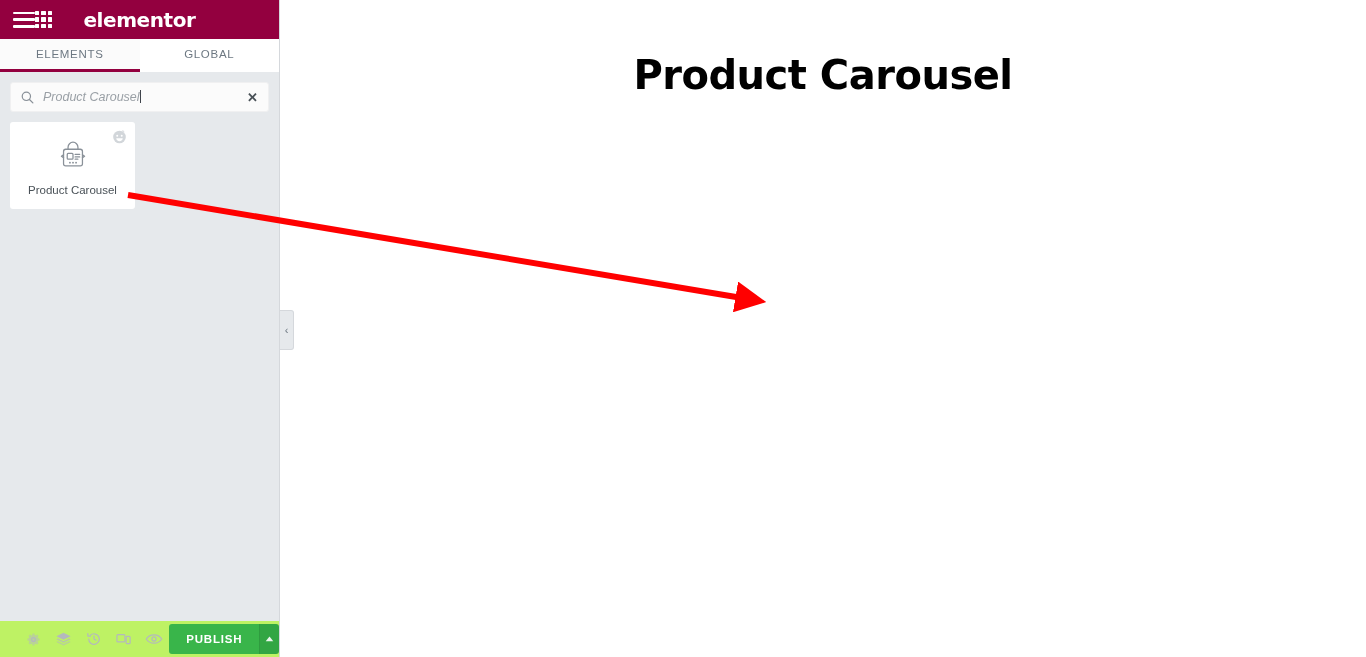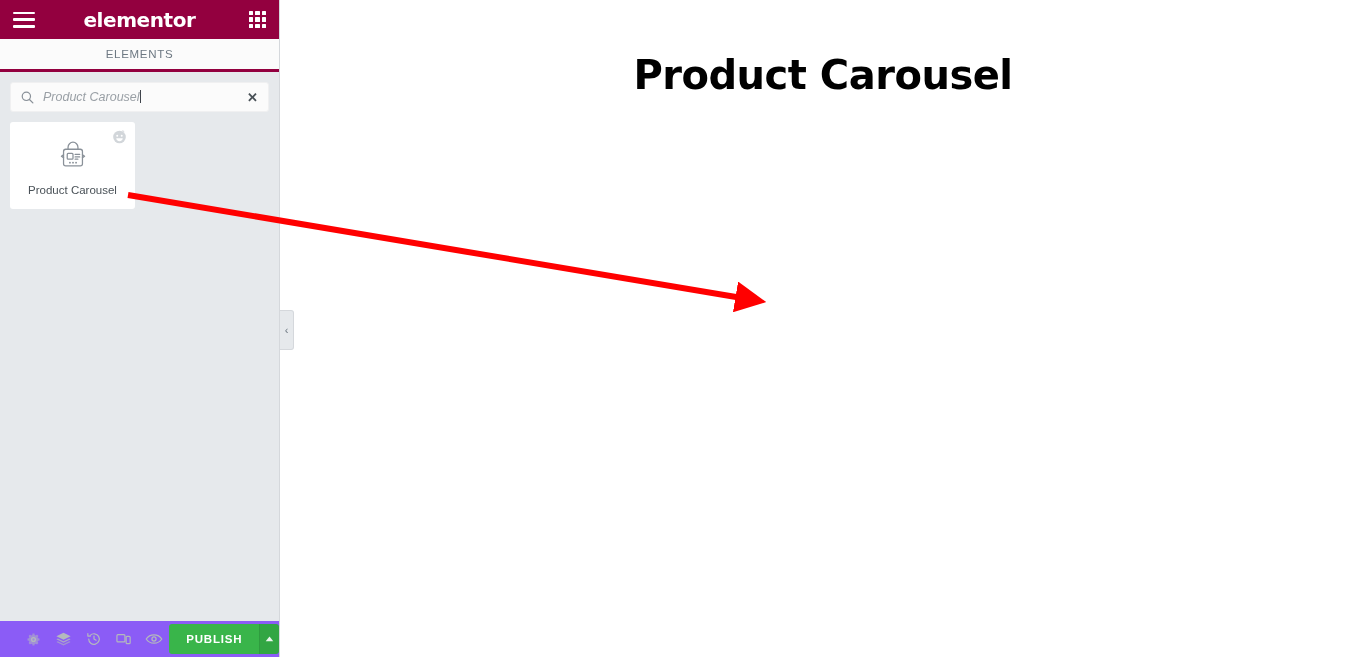--- a/index.html
+++ b/index.html
@@ -29,21 +29,20 @@
     flex-direction: column;
     flex: 0 0 280px;
     border-right: 1px solid #d5d8dc;
   }
 
   .panel-header {
     height: 39px;
     background: #93003f;
     display: flex;
     align-items: center;
-    justify-content: space-between;
     padding: 14px 13px;
     flex: 0 0 39px;
   }
   .hamburger {
     width: 22px; height: 16px;
     display: flex; flex-direction: column; justify-content: space-between;
     cursor: pointer;
   }
   .hamburger span { display: block; height: 2.6px; background: #ffffff; border-radius: 1px; }
 
@@ -161,21 +160,21 @@
     position: absolute;
     top: 6px; right: 7px;
     width: 17px; height: 17px;
     line-height: 0;
   }
 
   
   .panel-footer {
     height: 36px;
     flex: 0 0 36px;
-    background: #8b5cf6;
+    background: #bef264;
     display: flex;
     align-items: center;
     padding-left: 18px;
   }
   .foot-icon {
     width: 32px; height: 32px;
     display: flex; align-items: center; justify-content: center;
     cursor: pointer;
     line-height: 0;
   }
@@ -306,20 +305,21 @@
           <i></i>
           <i></i>
           <i></i>
           <i></i>
           <i></i>
       </div>
     </div>
 
     <div class="tabs">
       <div class="tab active">ELEMENTS</div>
+      <div class="tab inactive">GLOBAL</div>
     </div>
 
     <div class="search-wrap">
       <div class="search-box">
         <span class="search-icon">
           <svg width="13" height="13" viewBox="0 0 16 16">
             <circle cx="6.6" cy="6.6" r="5.1" fill="none" stroke="#8a9199" stroke-width="1.5"></circle>
             <line x1="10.4" y1="10.4" x2="14.6" y2="14.6" stroke="#8a9199" stroke-width="1.6" stroke-linecap="round"></line>
           </svg>
         </span>

